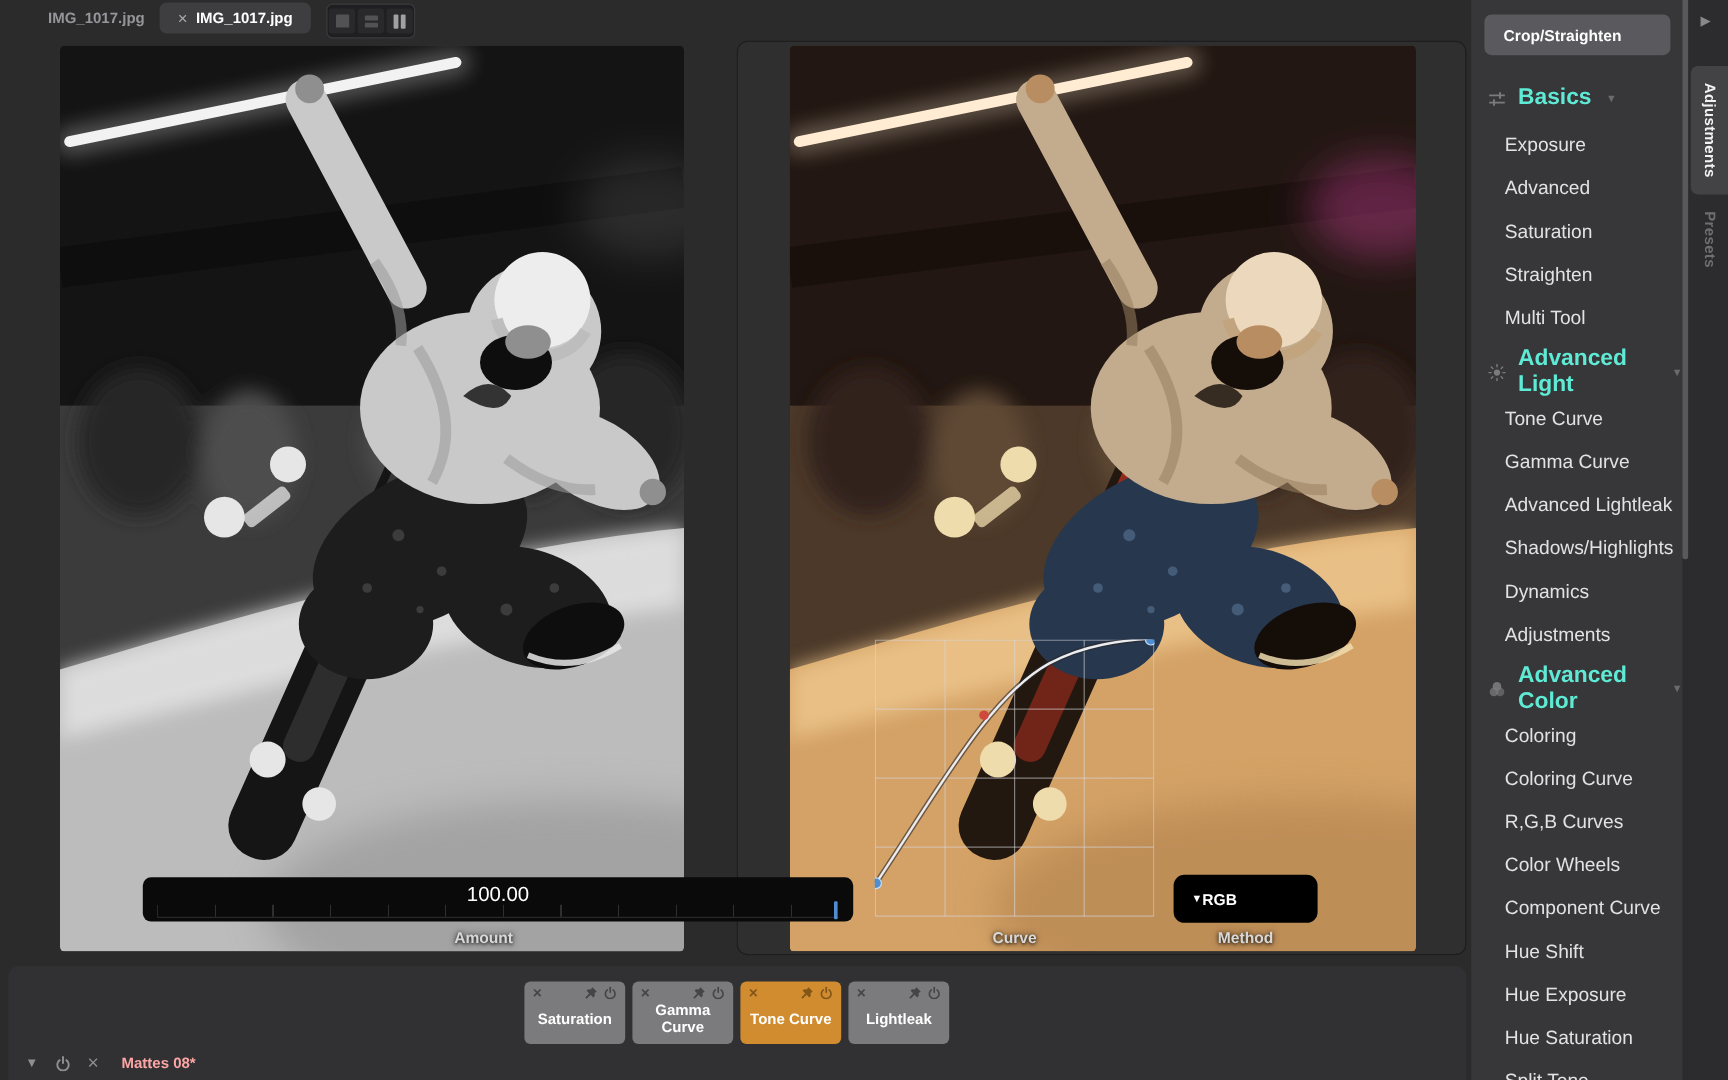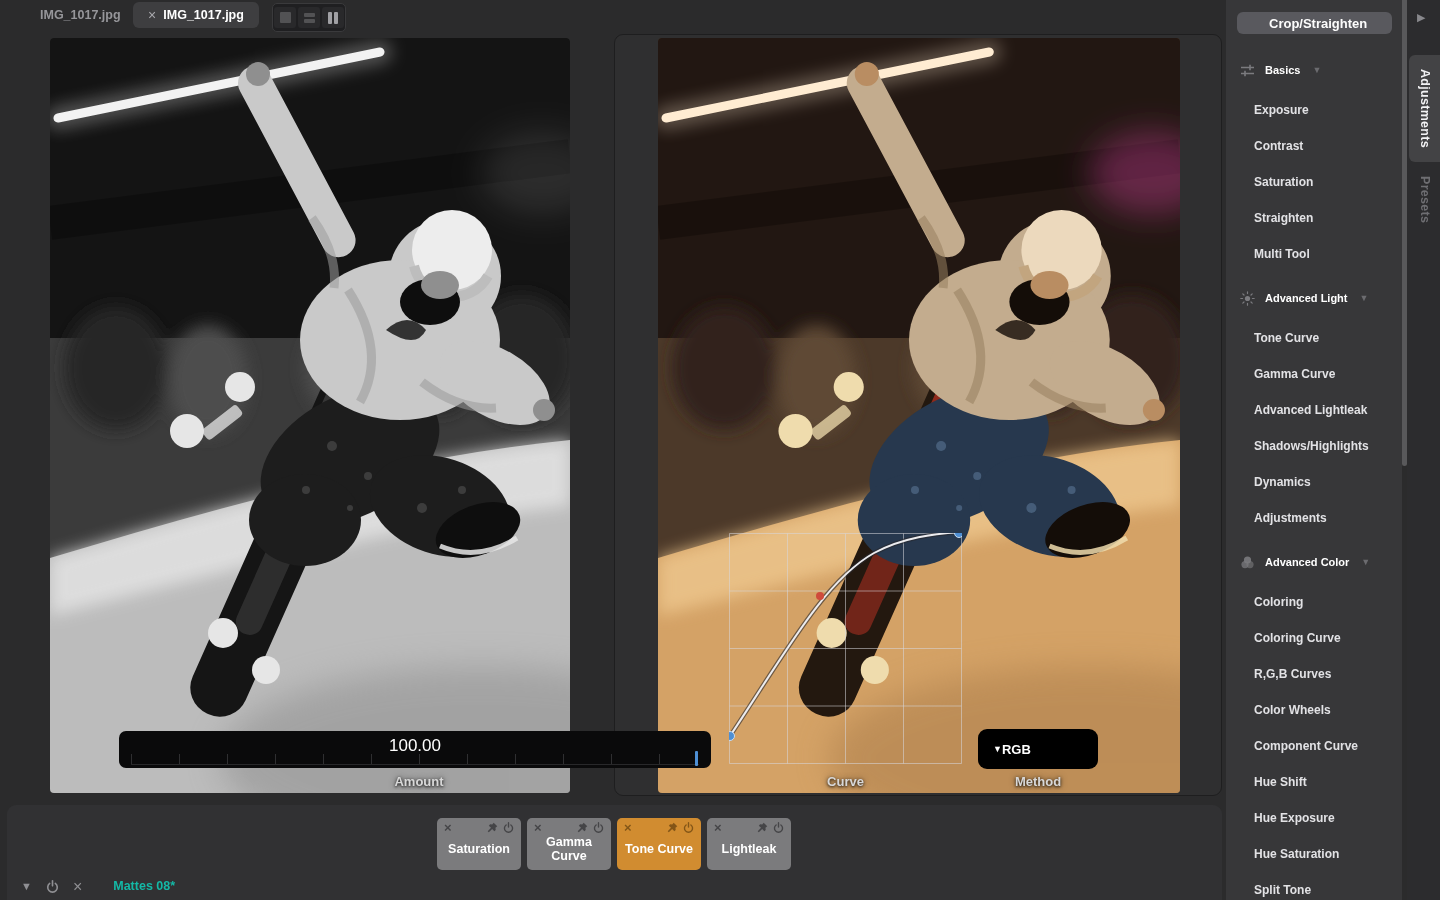--- a/index.html
+++ b/index.html
@@ -68,43 +68,43 @@
   .ruler{
     position:absolute;left:12px;right:12px;bottom:3px;height:10px;
     background:repeating-linear-gradient(90deg,#2F2F31 0 1px,transparent 1px 48px);
     border-bottom:1px solid #28282A;
   }
   .marker{position:absolute;right:13px;bottom:2px;width:3px;height:15px;background:#4E8FD4;border-radius:1px;}
   .img-label{
     font-size:13px;font-weight:700;color:#D8D8D8;text-align:center;
     text-shadow:0 1px 3px rgba(0,0,0,.85),0 0 6px rgba(0,0,0,.5);
   }
-  .lbl-amount{left:123px;top:774px;width:592px;}
+  .lbl-amount{left:107px;top:774px;width:592px;}
   .lbl-curve{left:729px;top:774px;width:233px;}
   .lbl-method{left:978px;top:774px;width:120px;}
   .method-btn{
     left:978px;top:729px;width:120px;height:40px;background:#000;border-radius:9px;
     display:flex;align-items:center;color:#fff;font-size:13px;font-weight:700;
   }
   .method-btn .caret{margin-left:15px;font-size:9px;color:#fff;}
   .method-btn .val{flex:1;margin-right:18px;}
 
   
   .sidebar{left:1226px;top:0;width:176px;height:900px;background:#373739;overflow:hidden;box-sizing:border-box;padding-top:12px;}
   .crop-btn{
-    margin:0 10px 0 11px;height:22px;background:#59595E;border-radius:6px;
-    display:flex;align-items:center;padding-left:32px;color:#FDFDFD;font-size:13px;font-weight:700;
+    margin:0 10px 0 11px;height:34px;background:#59595E;border-radius:6px;
+    display:flex;align-items:center;padding-left:16px;color:#FDFDFD;font-size:13px;font-weight:700;
   }
   .side-section{margin:28px 0 0 14px;height:16px;display:flex;align-items:center;gap:10px;}
-  .sec-label{color:#ffffff;font-size:11px;font-weight:700;}
+  .sec-label{color:#5eead4;font-size:19px;font-weight:700;}
   .sec-caret{color:#6B6B6F;font-size:9px;padding-left:2px;}
   .sec-icon{width:15px;height:15px;display:inline-flex;}
   .sec-icon svg{width:15px;height:15px;}
   .side-items{margin-top:24px;}
-  .side-item{margin:20px 0 0 28px;height:16px;color:#E2E2E5;font-size:12px;font-weight:700;line-height:16px;}
+  .side-item{margin:20px 0 0 28px;height:16px;color:#E2E2E5;font-size:16px;font-weight:400;line-height:16px;}
   .side-item:first-child{margin-top:0;}
 
   .scroll-thumb{left:1402px;top:0;width:5px;height:466px;background:#59595B;border-radius:0 0 3px 3px;}
 
   
   .edge-strip{left:1407px;top:0;width:33px;height:900px;background:#2C2C2E;}
   .edge-arrow{left:1417px;top:11px;color:#88888C;font-size:11px;}
   .vtab{
     left:1409px;top:55px;width:31px;height:107px;background:#434345;border-radius:6px 0 0 6px;
     display:flex;align-items:center;justify-content:center;
@@ -129,21 +129,21 @@
   .tile-ic svg{width:11px;height:11px;display:block;}
   .tile-label{
     flex:1;display:flex;align-items:center;justify-content:center;text-align:center;
     color:#fff;font-size:12.5px;font-weight:700;line-height:14px;
   }
   .preset-ctl{position:absolute;left:14px;top:74px;display:flex;align-items:center;gap:14px;color:#8F8F93;}
   .pc-caret{font-size:11px;}
   .pc-ic{width:13px;height:13px;}
   .pc-ic svg{width:13px;height:13px;display:block;}
   .pc-x{font-size:16px;line-height:13px;}
-  .preset-name{color:#14b8a6;font-size:12.5px;font-weight:700;margin-left:17px;}
+  .preset-name{color:#fca5a5;font-size:12.5px;font-weight:700;margin-left:5px;}
 </style>
 </head>
 <body>
 
 <svg width="0" height="0" style="position:absolute">
   <defs>
     <filter id="b8" x="-40%" y="-40%" width="180%" height="180%">
         <feGaussianBlur stdDeviation="8"></feGaussianBlur>
       </filter>
     <filter id="b16" x="-60%" y="-60%" width="220%" height="220%">
@@ -308,21 +308,21 @@
     <span class="sec-icon" style="color:#7B7B7F">
         <svg>
           <use href="#ic-sliders"></use>
         </svg>
       </span>
     <span class="sec-label">Basics</span>
     <span class="sec-caret">▼</span>
   </div>
   <div class="side-items">
     <div class="side-item">Exposure</div>
-    <div class="side-item">Contrast</div>
+    <div class="side-item">Advanced</div>
     <div class="side-item">Saturation</div>
     <div class="side-item">Straighten</div>
     <div class="side-item">Multi Tool</div>
   </div>
 
   <div class="side-section">
     <span class="sec-icon" style="color:#7B7B7F">
         <svg>
           <use href="#ic-sun"></use>
         </svg>

